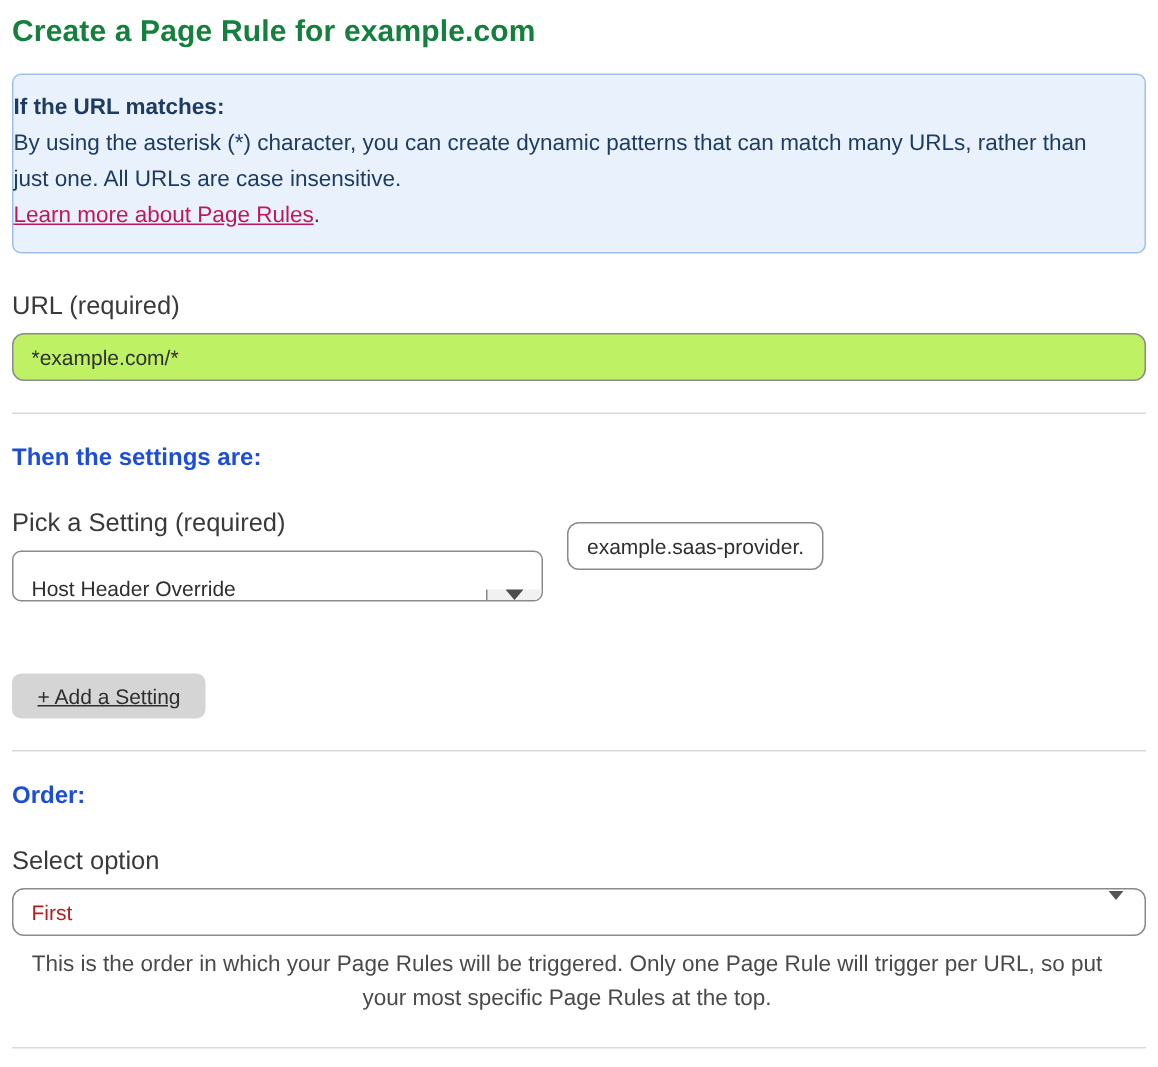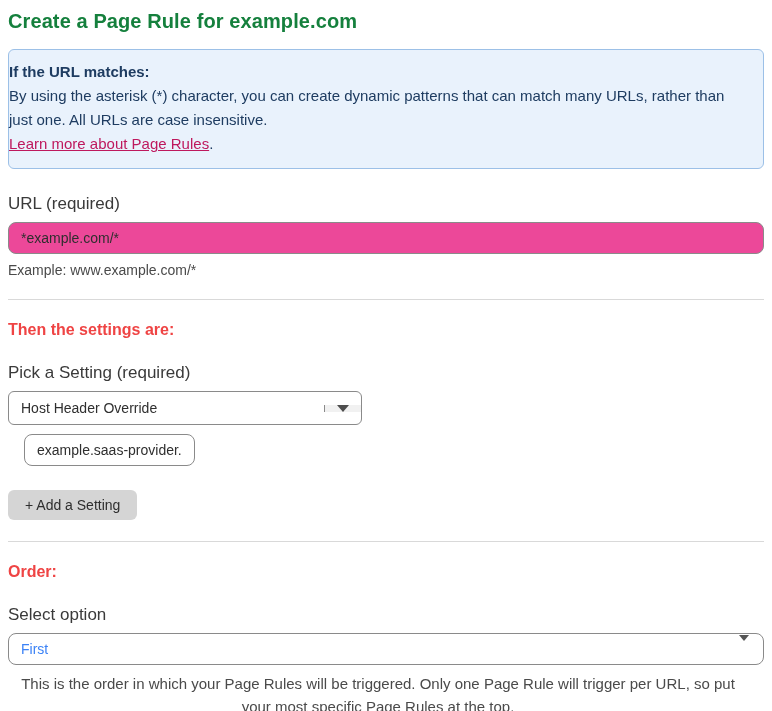--- a/index.html
+++ b/index.html
@@ -44,48 +44,47 @@
   .text-input {
     display: block;
     width: 100%;
     height: 32px;
     border: 1px solid #8a8a8a;
     border-radius: 8px;
     padding: 0 12px;
     font-family: "Liberation Sans", "DejaVu Sans", sans-serif;
     font-size: 14px;
     color: #2f2f2f;
-    background: #ec4899;
+    background: #bef264;
     outline: none;
   }
   .helper-text {
     font-size: 14px;
     color: #4a4a4a;
     margin-top: 8px;
   }
   .divider {
     border: none;
     border-top: 1px solid #d9d9d9;
     margin: 21px 0;
   }
   .section-heading {
     font-size: 16px;
     font-weight: 700;
-    color: #ef4444;
+    color: #1d4ed8;
     margin-bottom: 24px;
   }
   .settings-row {
     display: flex;
     align-items: flex-start;
-    flex-direction: column;
   }
   .settings-col-value { margin-left: 16px; padding-top: 9px; }
   .select-control {
     display: flex;
-    align-items: center;
+    align-items: flex-end;
     width: 354px;
     height: 34px;
     border: 1px solid #8a8a8a;
     border-radius: 6px;
     background: #ffffff;
     overflow: hidden;
     cursor: pointer;
   }
   .select-value {
     flex: 1;
@@ -134,33 +133,33 @@
     justify-content: center;
     height: 30px;
     padding: 0 17px;
     border: none;
     border-radius: 6px;
     font-family: "Liberation Sans", "DejaVu Sans", sans-serif;
     font-size: 14px;
     cursor: pointer;
   }
   .btn-gray { background: #d5d5d5; color: #2e2e2e; }
-  .add-setting-btn { margin-top: 24px; }
+  .add-setting-btn { margin-top: 48px; text-decoration: underline; }
   .order-select {
     position: relative;
     width: 100%;
     height: 32px;
     border: 1px solid #8a8a8a;
     border-radius: 8px;
     background: #ffffff;
     display: flex;
     align-items: center;
     padding: 0 34px 0 12px;
     font-size: 14px;
-    color: #3b82f6;
+    color: #b91c1c;
     cursor: pointer;
   }
   .order-select .tri-wrap {
     position: absolute;
     right: 14px;
     top: 50%;
     transform: translateY(-50%);
   }
   .order-helper {
     font-size: 15px;
@@ -180,21 +179,20 @@
   <div class="info-heading">If the URL matches:</div>
   <div>
     <span>By using the asterisk (*) character, you can create dynamic patterns that can match many URLs, rather than just one. All URLs are case insensitive.</span><br>
     <a class="info-link">Learn more about Page Rules</a><span>.</span>
   </div>
 </div>
 
 <div class="section-url">
   <label class="field-label">URL (required)</label>
   <input class="text-input" type="text" value="*example.com/*" style="">
-  <div class="helper-text">Example: www.example.com/*</div>
 </div>
 
 <hr class="divider">
 
 <div class="section-settings">
   <h2 class="section-heading">Then the settings are:</h2>
   <div class="settings-row">
     <div class="settings-col">
       <label class="field-label">Pick a Setting (required)</label>
       <div class="select-control">

